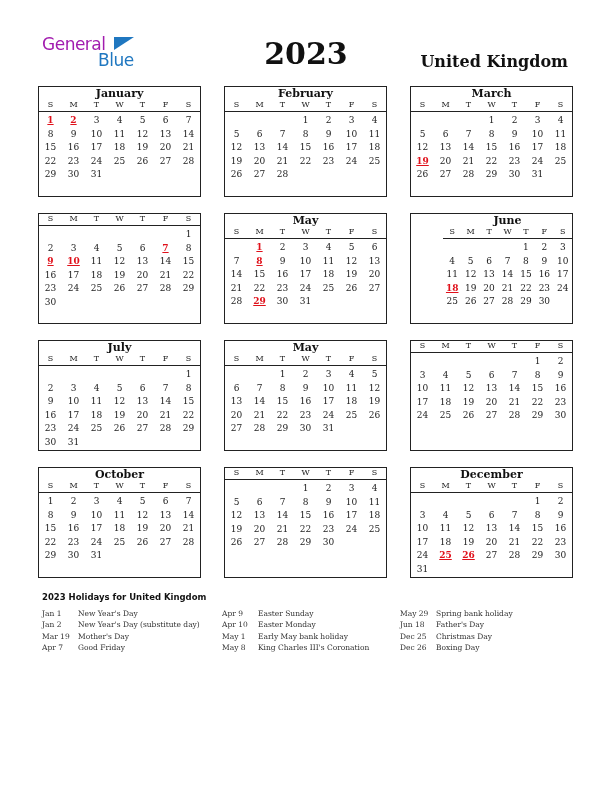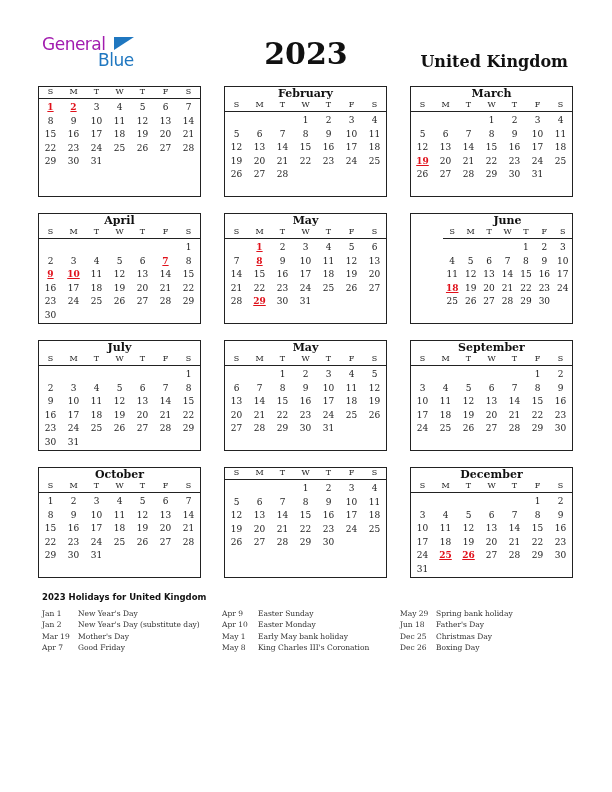--- a/index.html
+++ b/index.html
@@ -28,20 +28,21 @@
 <div class="logo">
   <span class="general">General</span>
   <span class="tri"></span>
   <span class="blue">Blue</span>
 </div>
 <div class="year">2023</div>
 <div class="country">United Kingdom</div>
 
 <div id="months">
     <div class="month" style="left: 38px; top: 86px;">
+      <div class="mname">January</div>
       <div class="dow">
         <span>S</span>
         <span>M</span>
         <span>T</span>
         <span>W</span>
         <span>T</span>
         <span>F</span>
         <span>S</span>
       </div>
       <div class="days">
@@ -165,21 +166,20 @@
         <span>25</span>
         <span>26</span>
         <span>27</span>
         <span>28</span>
         <span>29</span>
         <span>30</span>
         <span>31</span>
       </div>
     </div>
     <div class="month" style="left: 38px; top: 213px;">
-      <div class="mname">April</div>
       <div class="dow">
         <span>S</span>
         <span>M</span>
         <span>T</span>
         <span>W</span>
         <span>T</span>
         <span>F</span>
         <span>S</span>
       </div>
       <div class="days">
@@ -407,21 +407,20 @@
         <span>25</span>
         <span>26</span>
         <span>27</span>
         <span>28</span>
         <span>29</span>
         <span>30</span>
         <span>31</span>
       </div>
     </div>
     <div class="month" style="left: 410px; top: 340px;">
-      <div class="mname">September</div>
       <div class="dow">
         <span>S</span>
         <span>M</span>
         <span>T</span>
         <span>W</span>
         <span>T</span>
         <span>F</span>
         <span>S</span>
       </div>
       <div class="days">

